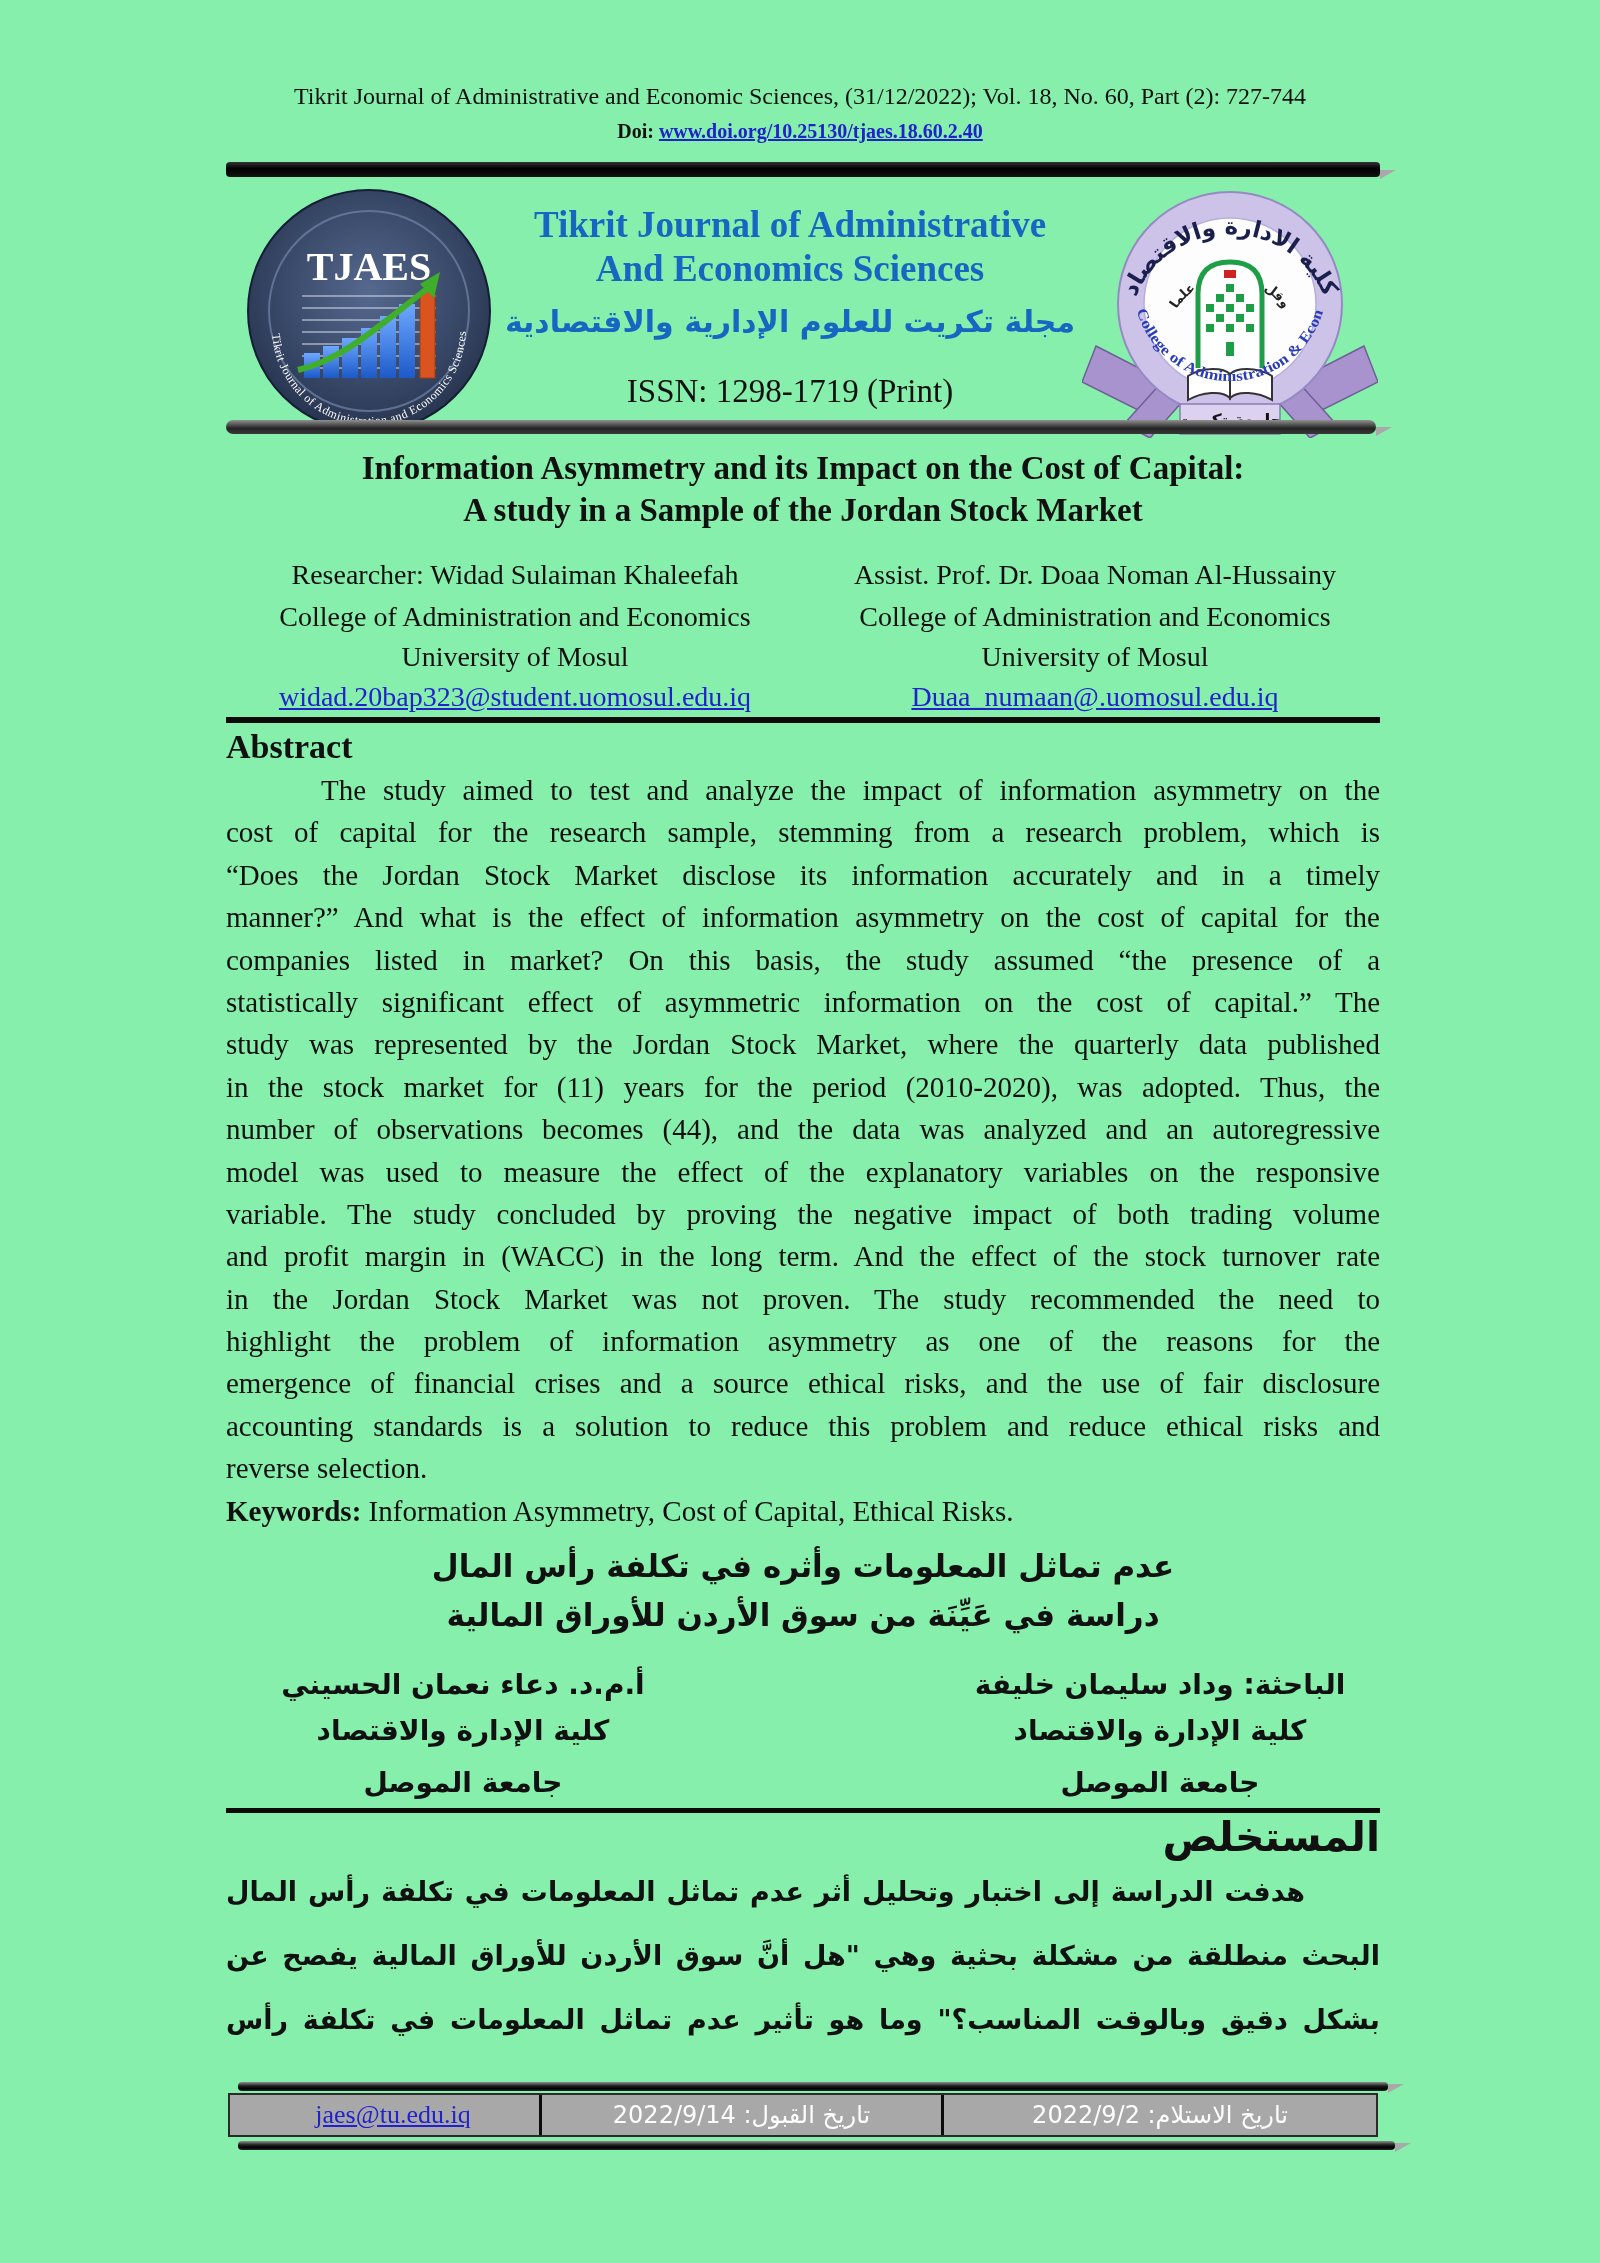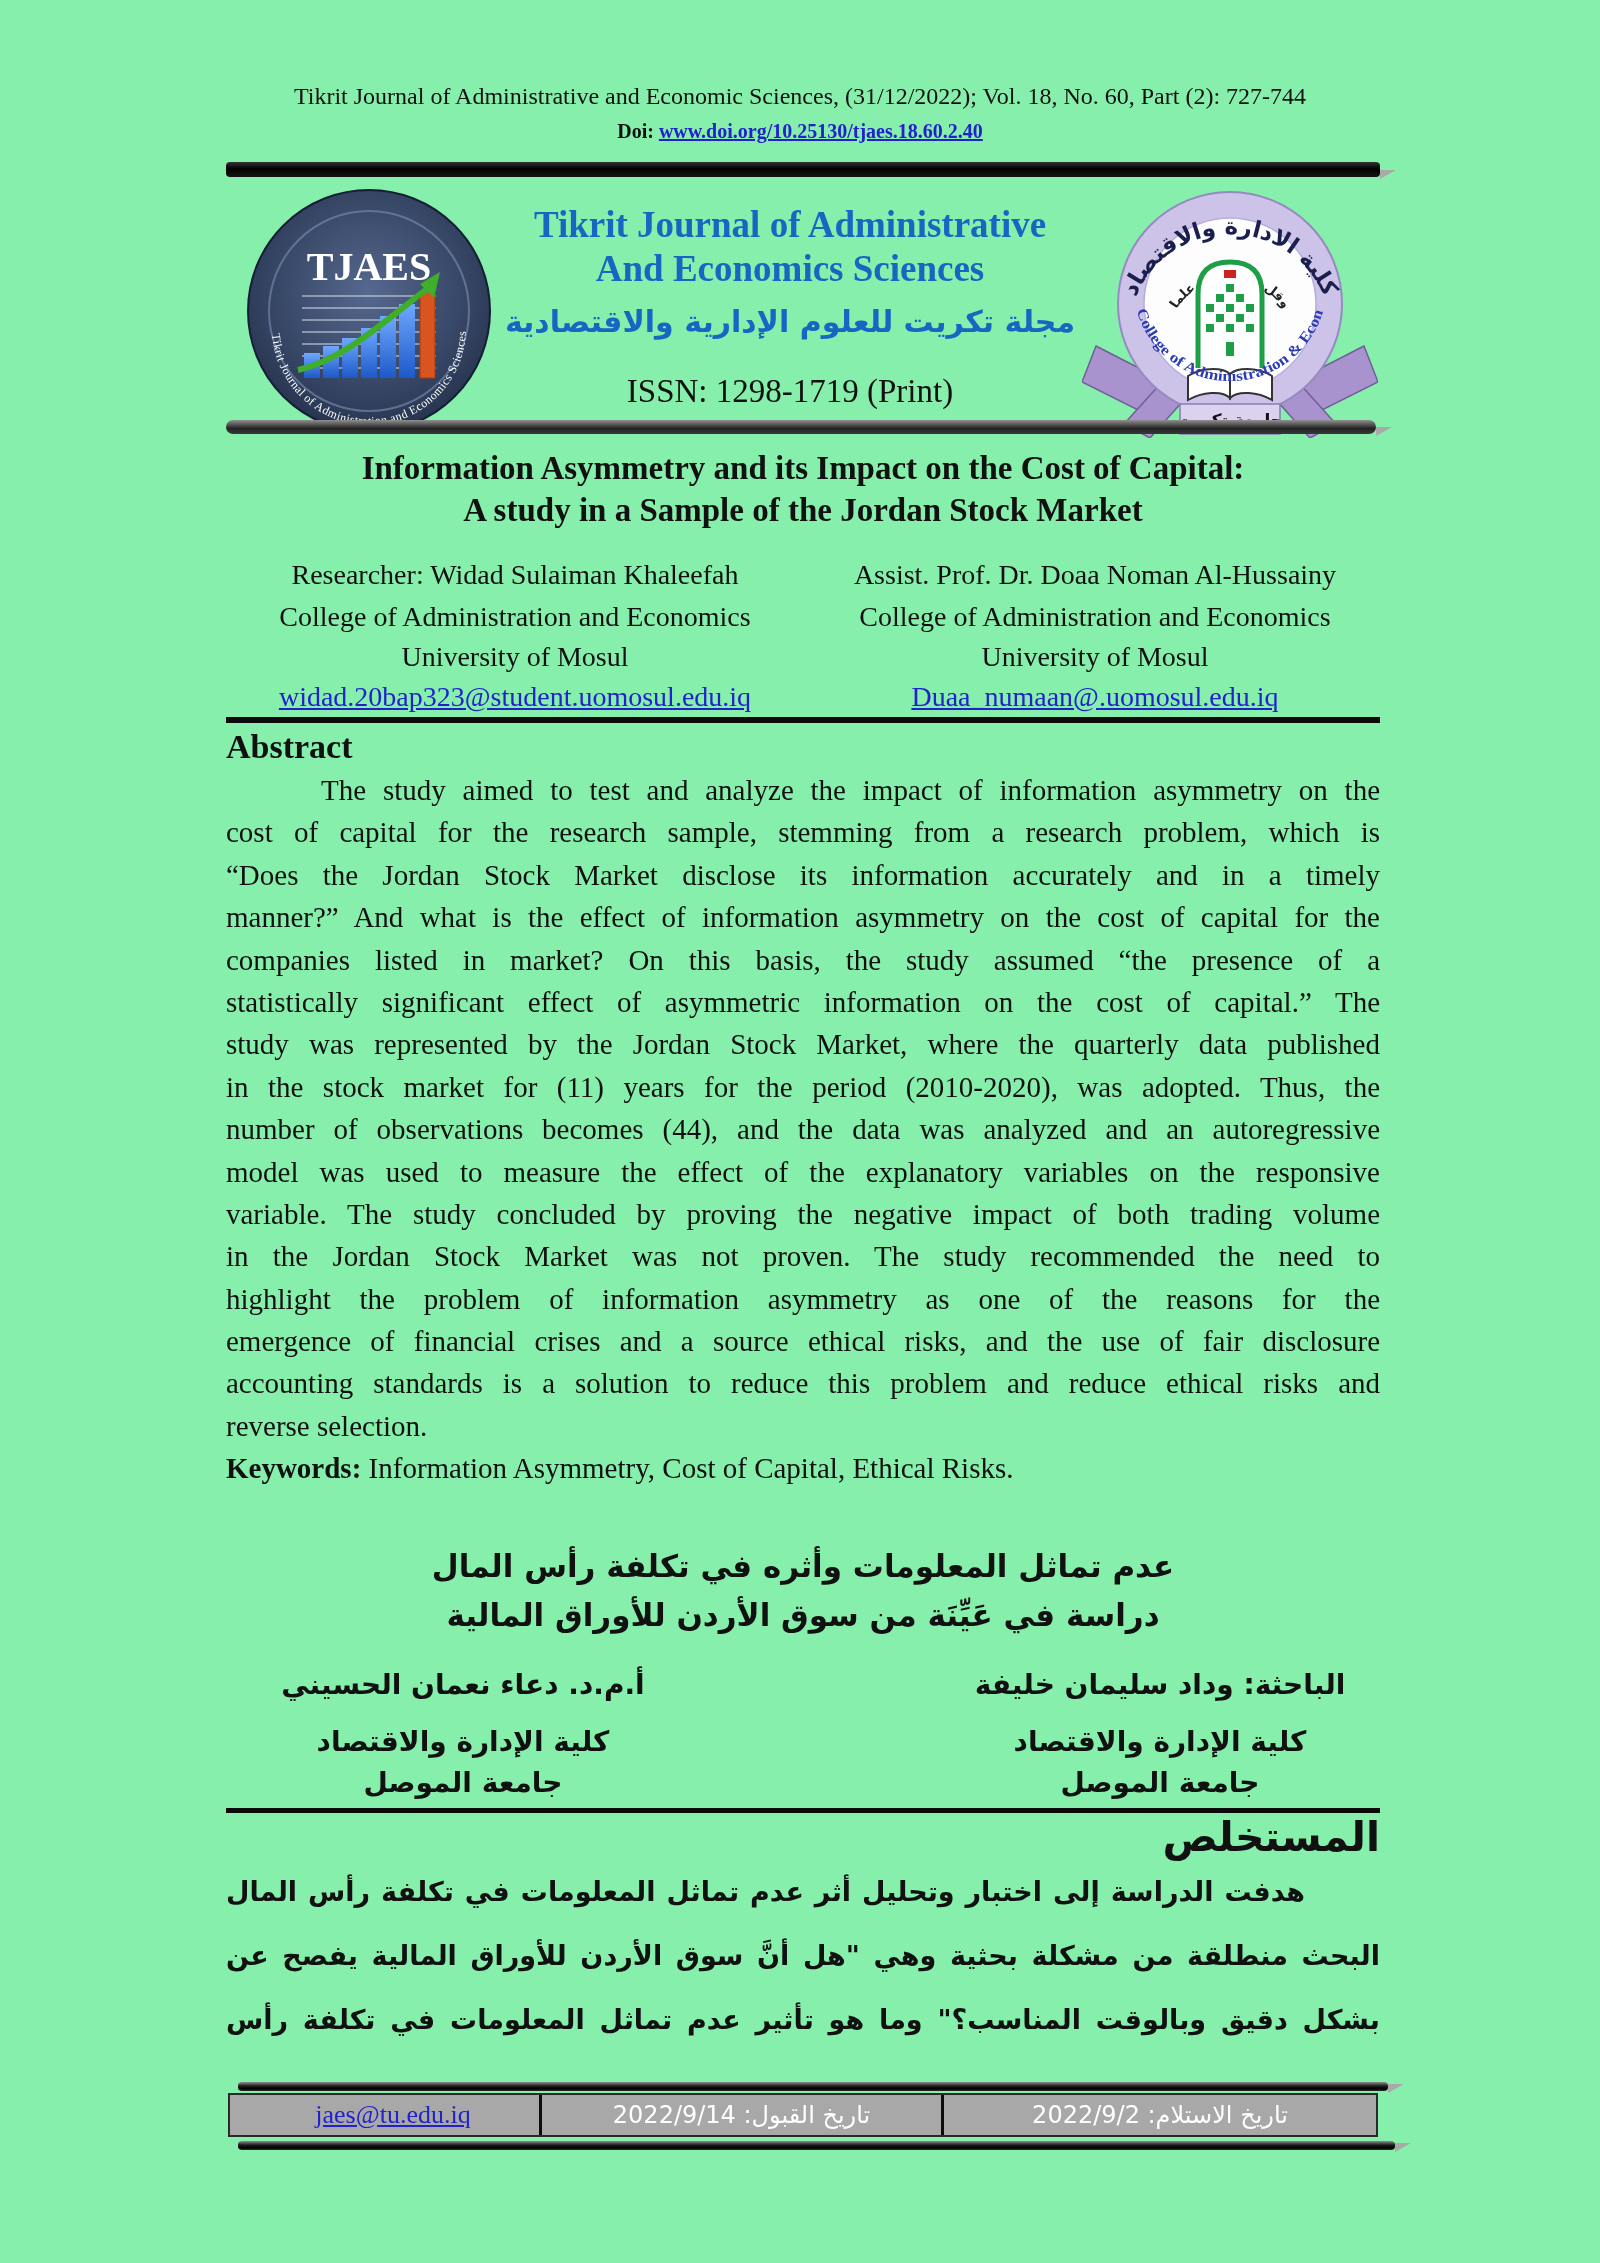--- a/index.html
+++ b/index.html
@@ -55,21 +55,21 @@
   .al-first{text-indent:95px;}
   .al-last{text-align-last:left;}
   .kw{height:42.4px;line-height:42.4px;}
 
   
   .ar{font-family:"DejaVu Sans",sans-serif;direction:rtl;font-weight:bold;}
   .art1{top:1543px;left:226px;width:1154px;font-size:31px;line-height:46px;}
   .art2{top:1592px;left:226px;width:1154px;font-size:31px;line-height:46px;}
   .arcolR{left:930px;width:460px;}
   .arcolL{left:226px;width:474px;}
-  .arrow1{top:1662px;} .arrow2{top:1708px;margin-top:11px;} .arrow3{top:1760px;}
+  .arrow1{top:1662px;} .arrow2{top:1708px;} .arrow3{top:1760px;}
   .arrow{font-size:28px;line-height:46px;text-align:center;}
   .h-mus{top:1816px;left:226px;width:1154px;font-size:41px;line-height:42px;text-align:right;}
   .apara{top:1860px;left:226px;width:1154px;font-size:27px;}
   .aal{height:64px;line-height:64px;text-align:justify;text-align-last:justify;overflow:hidden;}
   .aal-first{text-indent:75px;}
 
   
   .fline-top{top:2082px;left:238px;width:1150px;height:9px;}
   .fline-bot{top:2141px;left:238px;width:1157px;height:9px;}
   .fbar{top:2093px;left:228px;width:1150px;height:44px;background:#A8A8A8;
@@ -220,20 +220,21 @@
     <div class="al">cost of capital for the research sample, stemming from a research problem, which is</div>
     <div class="al">“Does the Jordan Stock Market disclose its information accurately and in a timely</div>
     <div class="al">manner?” And what is the effect of information asymmetry on the cost of capital for the</div>
     <div class="al">companies listed in market? On this basis, the study assumed “the presence of a</div>
     <div class="al">statistically significant effect of asymmetric information on the cost of capital.” The</div>
     <div class="al">study was represented by the Jordan Stock Market, where the quarterly data published</div>
     <div class="al">in the stock market for (11) years for the period (2010-2020), was adopted. Thus, the</div>
     <div class="al">number of observations becomes (44), and the data was analyzed and an autoregressive</div>
     <div class="al">model was used to measure the effect of the explanatory variables on the responsive</div>
     <div class="al">variable. The study concluded by proving the negative impact of both trading volume</div>
+    <div class="al">and profit margin in (WACC) in the long term. And the effect of the stock turnover rate</div>
     <div class="al">in the Jordan Stock Market was not proven. The study recommended the need to</div>
     <div class="al">highlight the problem of information asymmetry as one of the reasons for the</div>
     <div class="al">emergence of financial crises and a source ethical risks, and the use of fair disclosure</div>
     <div class="al">accounting standards is a solution to reduce this problem and reduce ethical risks and</div>
     <div class="al al-last">reverse selection.</div>
     <div class="kw">
       <span class="b">Keywords:</span>
       <span>Information Asymmetry, Cost of Capital, Ethical Risks.</span>
     </div>
   </div>

